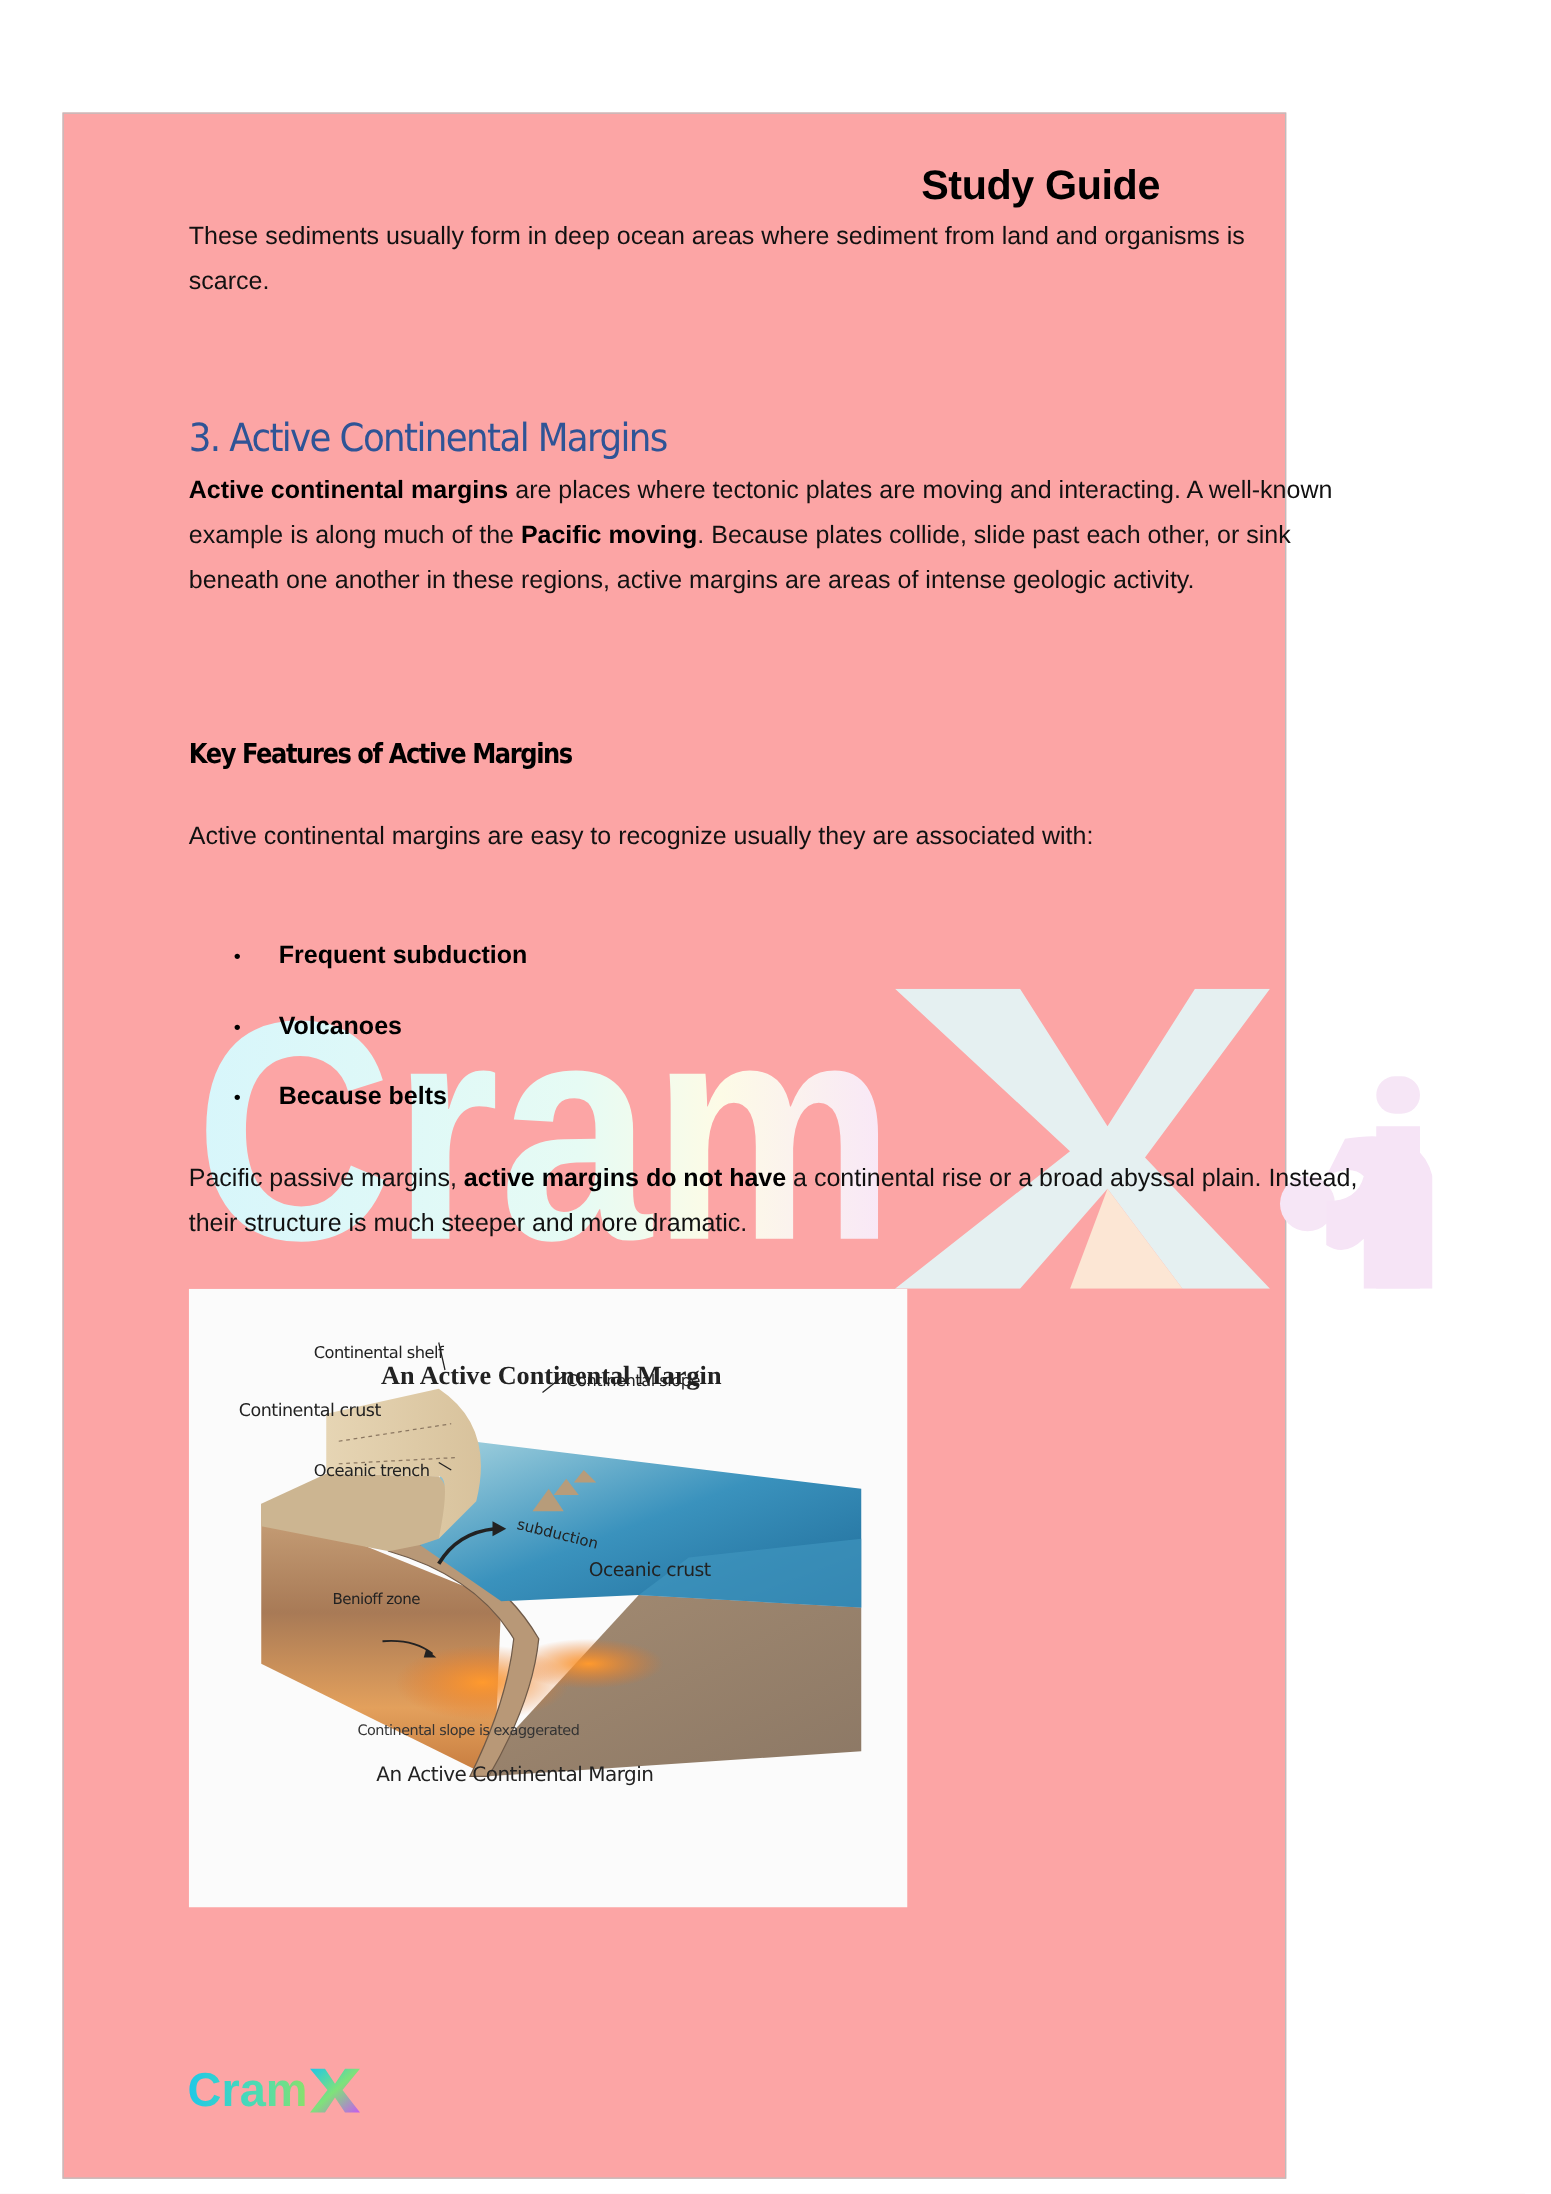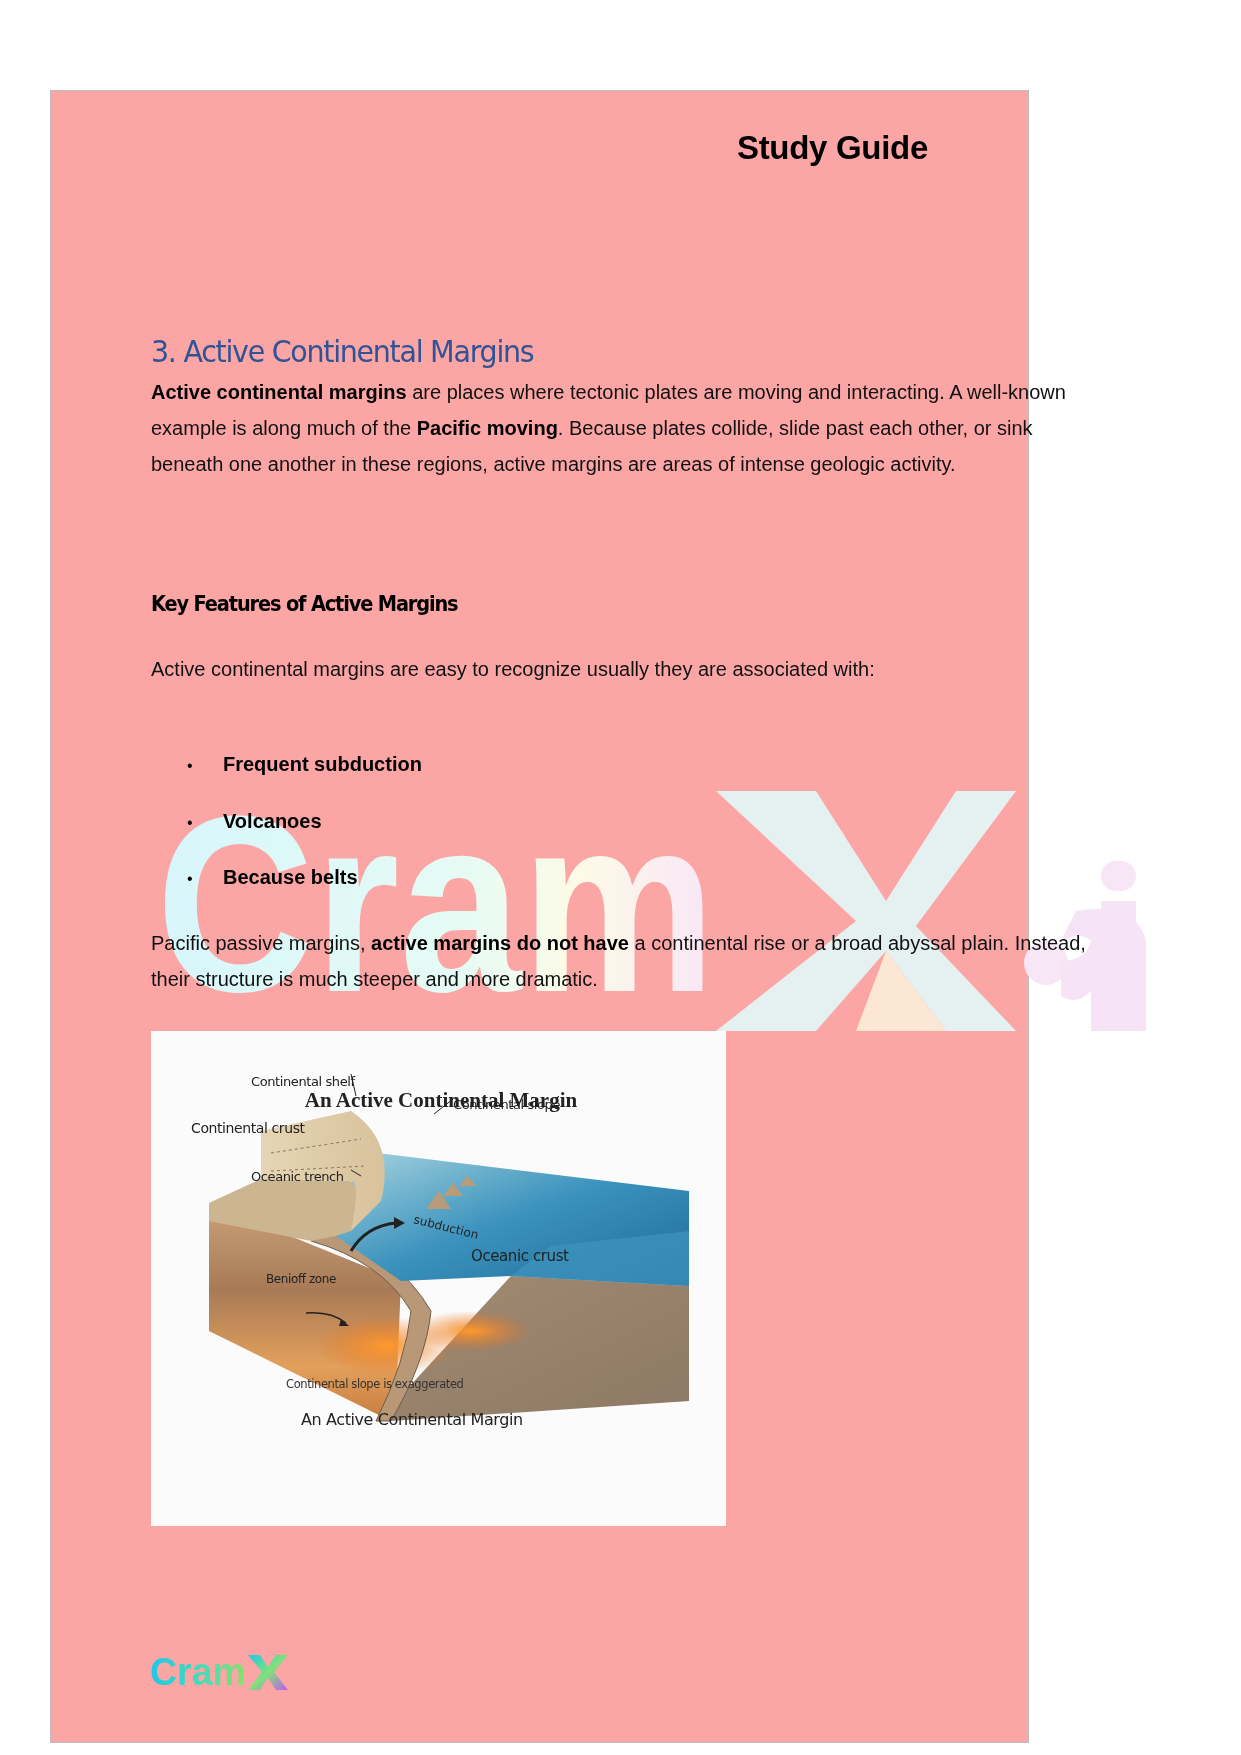--- a/index.html
+++ b/index.html
@@ -43,20 +43,24 @@
     </defs>
     <text x="0" y="200" font-family="Liberation Sans, sans-serif" font-weight="bold" font-size="250" fill="url(#wmg)" textLength="560" lengthAdjust="spacingAndGlyphs">Cram</text>
     <path d="M560 0 L660 0 L730 110 L800 0 L860 0 L760 135 L860 240 L790 240 L730 160 L660 240 L560 240 L700 130 Z" fill="#e2f8fa" opacity="0.9"></path>
     <path d="M730 160 L790 240 L700 240 Z" fill="#fbf6e0" opacity="0.8"></path>
     <circle cx="890" cy="172" r="22" fill="#f6e6f6"></circle>
     <path d="M920 120 Q980 110 990 150 L990 240 L935 240 L935 200 Q920 215 905 205 L905 170 Q930 170 935 150 Q925 140 905 150 Z" fill="#f6e4f6"></path>
     <rect x="945" y="70" width="35" height="30" rx="15" fill="#f6e6f6"></rect>
     <rect x="945" y="110" width="35" height="130" fill="#f6e4f6"></rect>
   </svg>
 
+  <div class="para" style="top: 80px;">
+    <div>These sediments usually form in deep ocean areas where sediment from land and organisms is</div>
+    <div>scarce.</div>
+  </div>
 
   <div class="h1">3. Active Continental Margins</div>
 
   <div class="para" style="top: 283px; width: 945px;">
     <b>Active continental margins</b><span> are places where tectonic plates are moving and interacting. A well-known example is along much of the </span><b>Pacific moving</b><span>. Because plates collide, slide past each other, or sink beneath one another in these regions, active margins are areas of intense geologic activity.</span>
   </div>
 
   <div class="h2">Key Features of Active Margins</div>
 
   <div class="para" style="top: 560px;">Active continental margins are easy to recognize usually they are associated with:</div>

